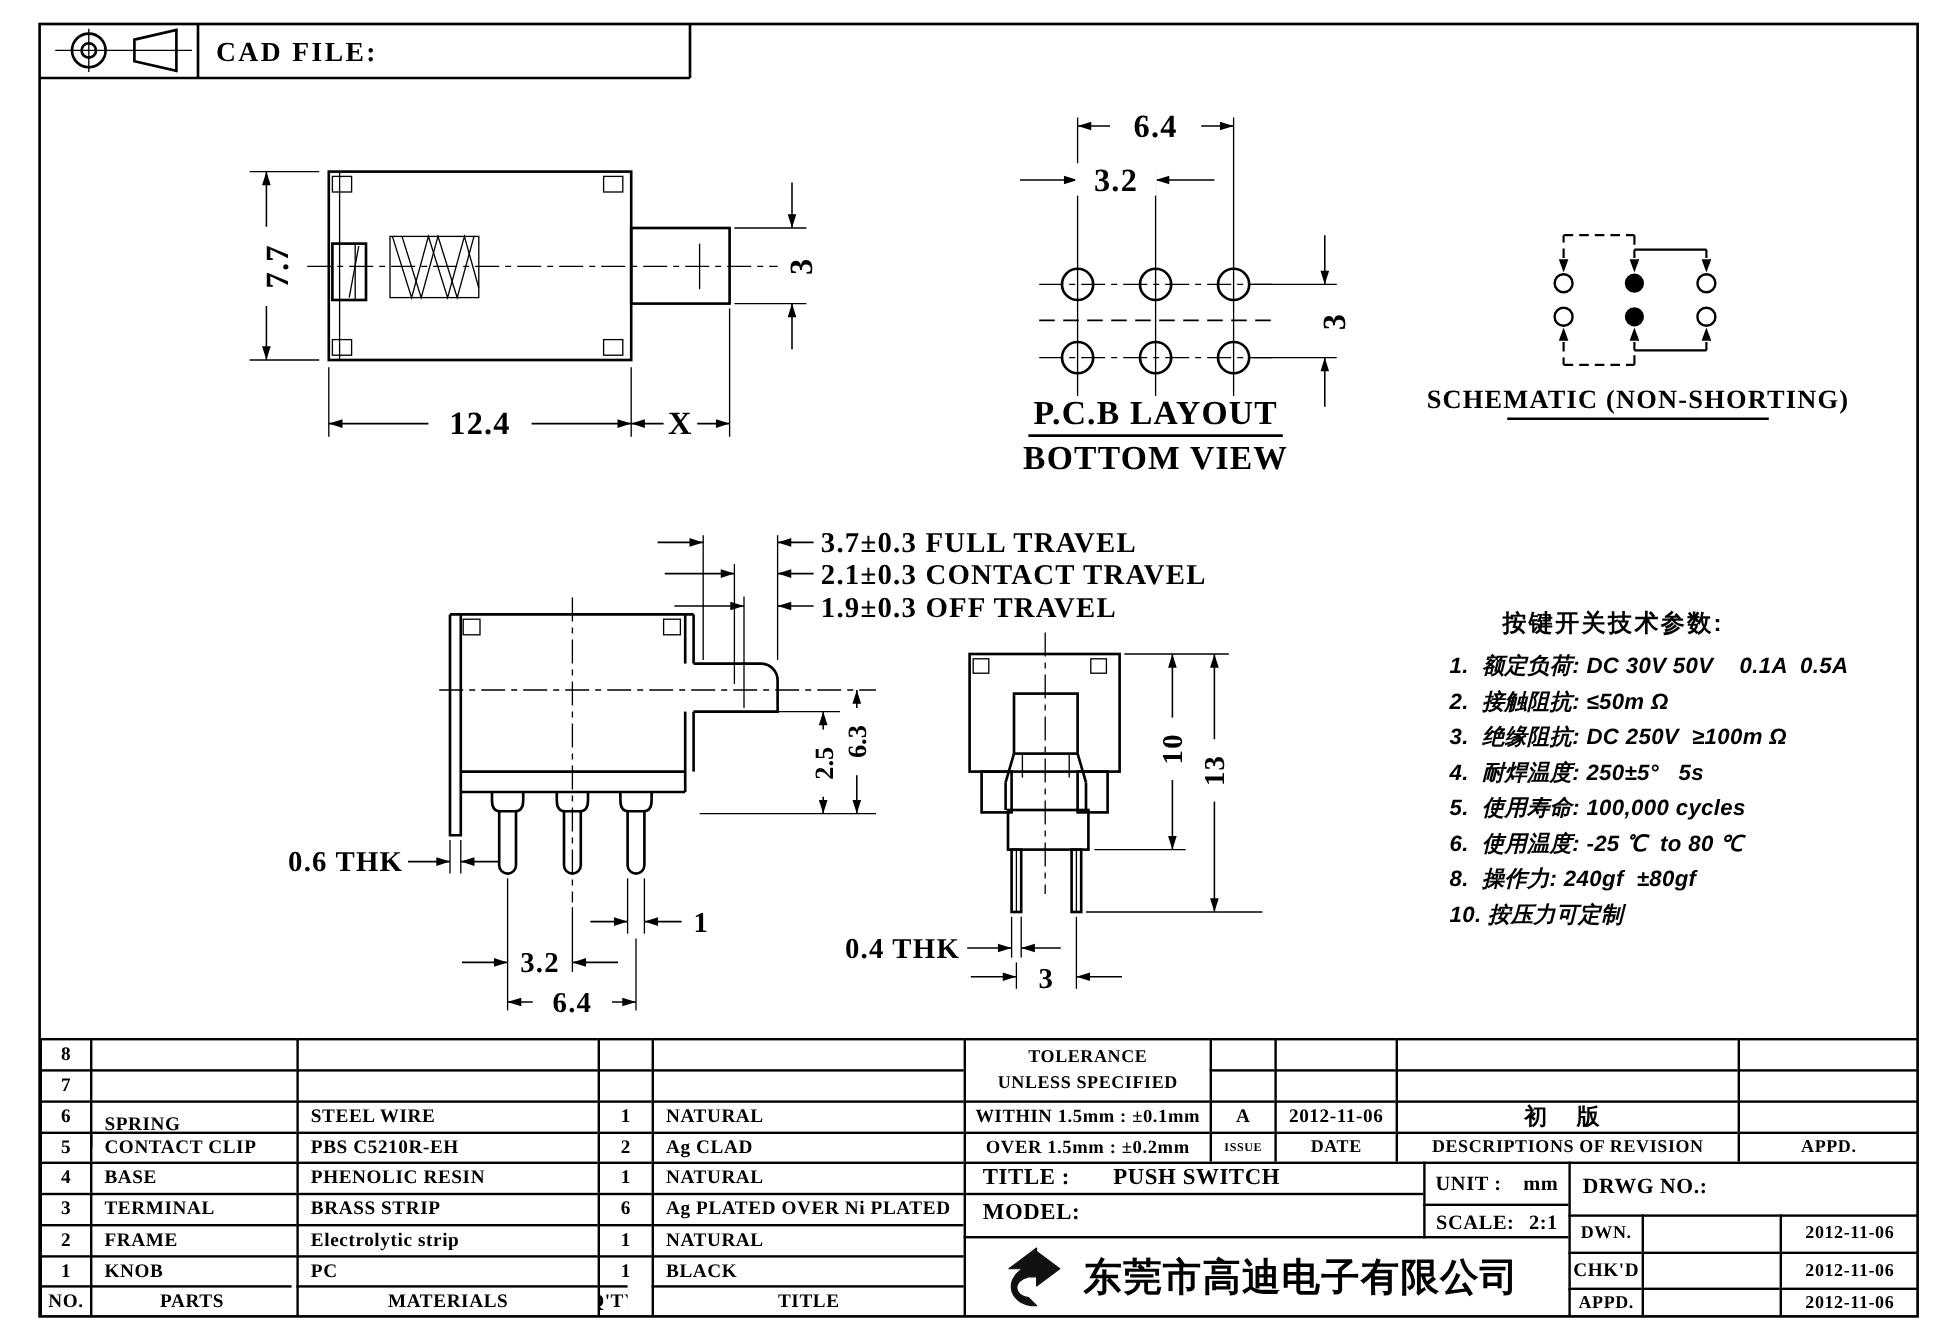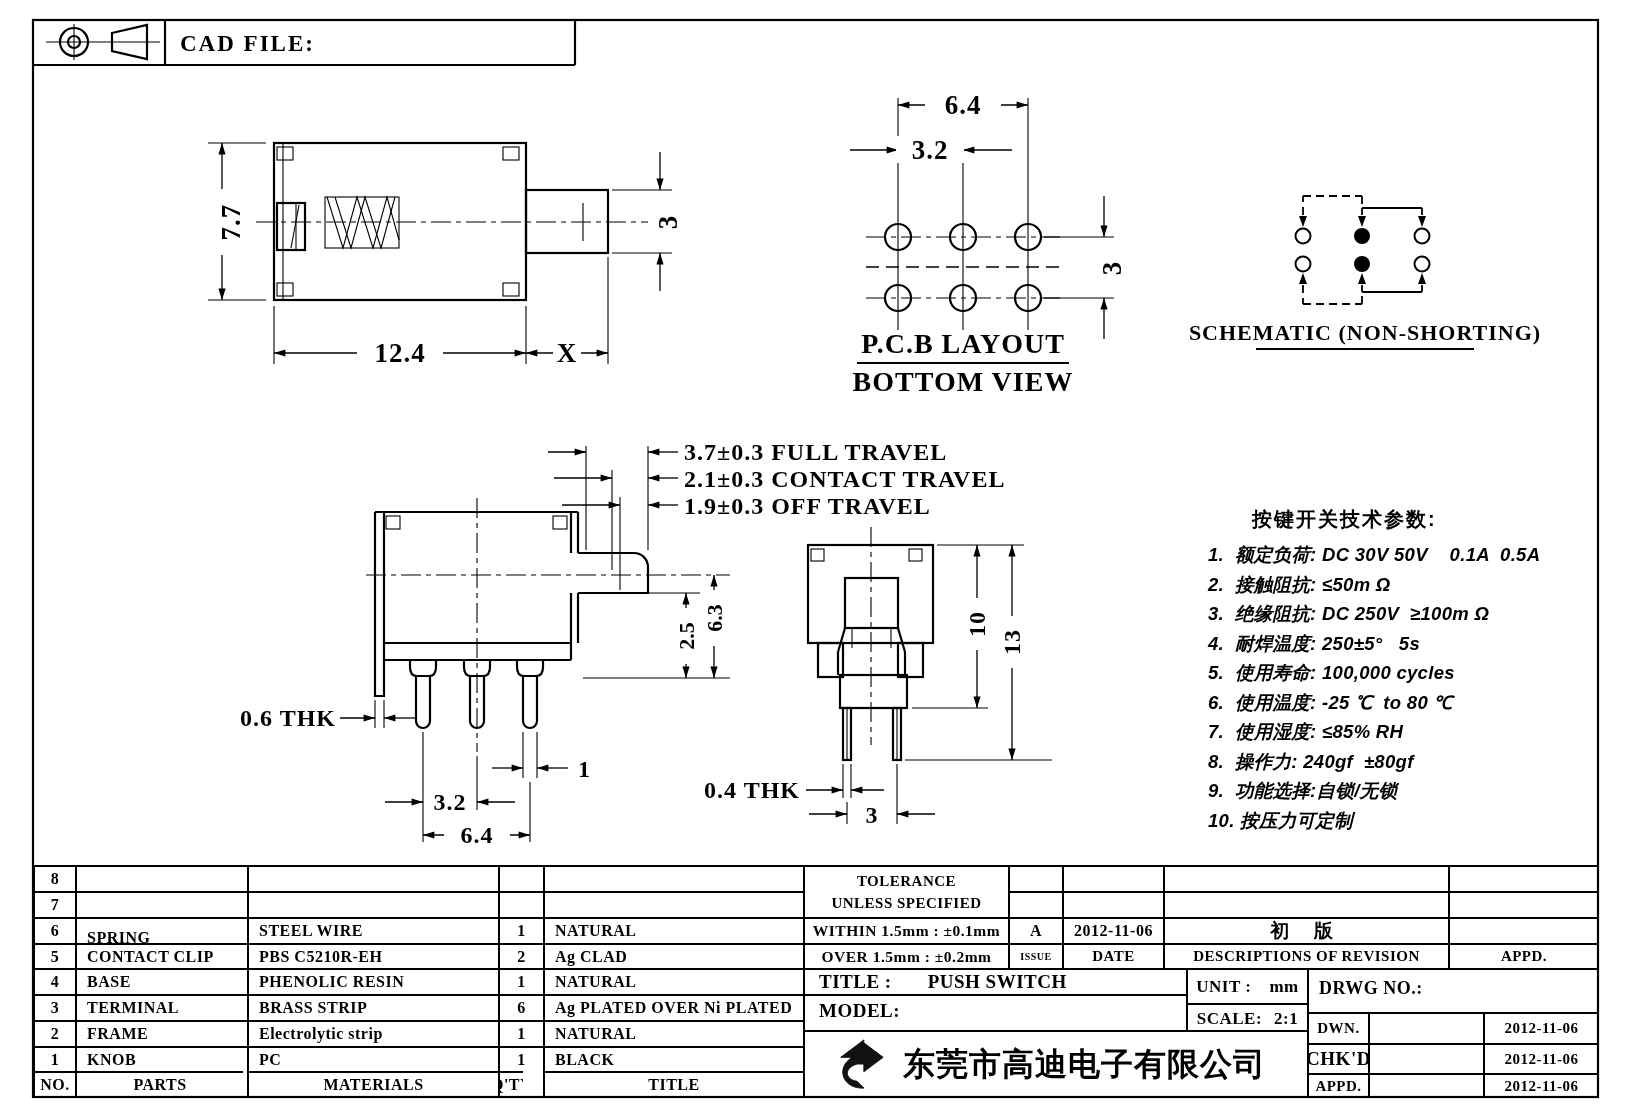--- a/index.html
+++ b/index.html
@@ -305,23 +305,21 @@
 
 
 <div class="tech">
   <div class="tech-title">按键开关技术参数:</div>
   <div class="tech-item">1.  额定负荷: DC 30V 50V    0.1A  0.5A</div>
   <div class="tech-item">2.  接触阻抗: ≤50m Ω</div>
   <div class="tech-item">3.  绝缘阻抗: DC 250V  ≥100m Ω</div>
   <div class="tech-item">4.  耐焊温度: 250±5°   5s</div>
   <div class="tech-item">5.  使用寿命: 100,000 cycles</div>
   <div class="tech-item">6.  使用温度: -25 ℃  to 80 ℃</div>
-  <div class="tech-item">7.  使用湿度: ≤85% RH</div>
   <div class="tech-item">8.  操作力: 240gf  ±80gf</div>
-  <div class="tech-item">9.  功能选择:自锁/无锁</div>
   <div class="tech-item">10. 按压力可定制</div>
 </div>
 
 
 <div class="tb">
 
   <div class="cell" style="left:0;top:0;width:42px;height:26px">8</div>
   <div class="cell" style="left:42px;top:0;width:172px;height:26px"></div>
   <div class="cell" style="left:214px;top:0;width:251px;height:26px"></div>
   <div class="cell" style="left:465px;top:0;width:45px;height:26px"></div>
@@ -420,21 +418,21 @@
   <div class="cell" style="left:1153px;top:138px;width:121px;height:29px;gap:12px;font-size:17px">
     <span>SCALE:</span>
     <span>2:1</span>
   </div>
   <div class="cell cl-left" style="left:1274px;top:103px;width:291px;height:44px;font-size:18px;align-items:flex-start;padding-top:8px">DRWG NO.:</div>
 
   <div class="cell" style="left:1274px;top:147px;width:61px;height:31px;font-size:15px">DWN.</div>
   <div class="cell" style="left:1335px;top:147px;width:115px;height:31px"></div>
   <div class="cell" style="left:1450px;top:147px;width:115px;height:31px;font-size:15px">2012-11-06</div>
 
-  <div class="cell" style="left:1274px;top:178px;width:61px;height:30px;font-size:19px">CHK'D</div>
+  <div class="cell" style="left:1274px;top:178px;width:61px;height:30px;font-size:16px">CHK'D</div>
   <div class="cell" style="left:1335px;top:178px;width:115px;height:30px"></div>
   <div class="cell" style="left:1450px;top:178px;width:115px;height:30px;font-size:15px">2012-11-06</div>
 
   <div class="cell" style="left:1274px;top:208px;width:61px;height:24px;font-size:15px">APPD.</div>
   <div class="cell" style="left:1335px;top:208px;width:115px;height:24px"></div>
   <div class="cell" style="left:1450px;top:208px;width:115px;height:24px;font-size:15px">2012-11-06</div>
 </div>
 
 
 

